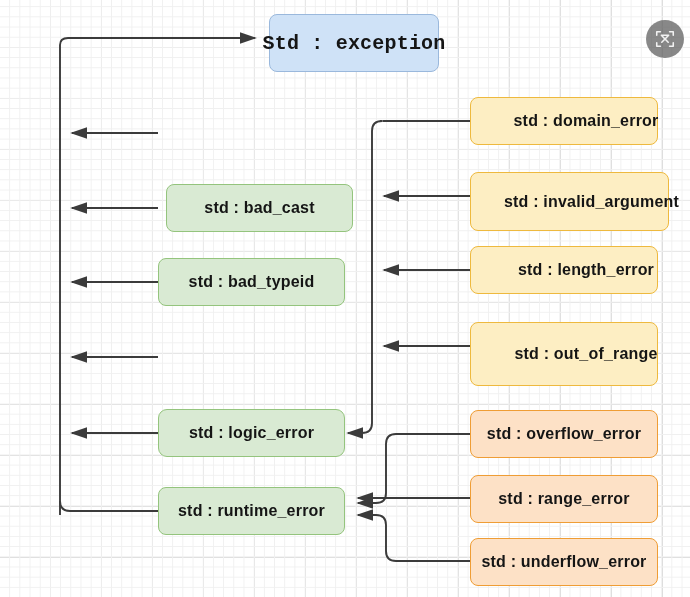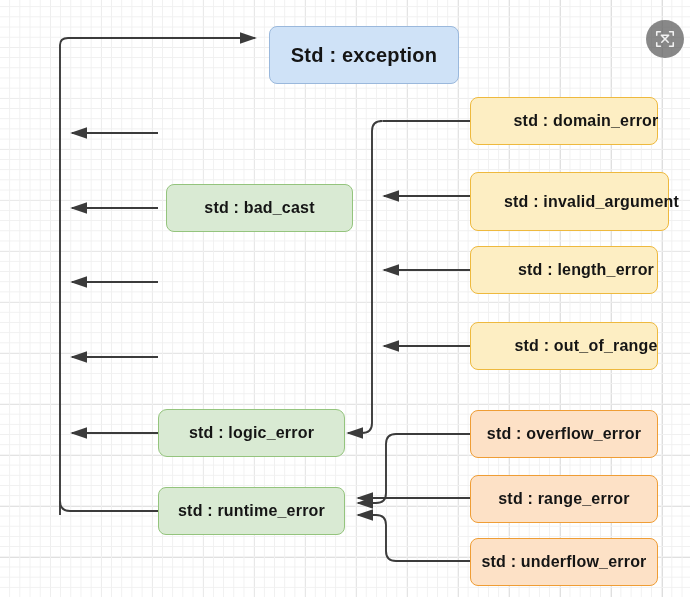--- a/index.html
+++ b/index.html
@@ -111,44 +111,47 @@
       <path d="M470,196 L384,196" marker-end="url(#arrow)"></path>
       <path d="M470,270 L384,270" marker-end="url(#arrow)"></path>
       <path d="M470,346 L384,346" marker-end="url(#arrow)"></path>
 
       <path d="M470,434 L396,434 Q386,434 386,444 L386,493 Q386,503 376,503 L358,503" marker-end="url(#arrow)"></path>
       <path d="M470,498 L358,498" marker-end="url(#arrow)"></path>
       <path d="M470,561 L396,561 Q386,561 386,551 L386,525 Q386,515 376,515 L358,515" marker-end="url(#arrow)"></path>
     </g>
   </svg>
 
-  <div class="node node-root" style="left:269px; top:26px; width:190px; height:58px;">
+  <div class="node node-root" style="left:269px; top:14px; width:170px; height:58px;font-family:Liberation Mono, monospace;">
     <span>Std : exception</span>
   </div>
 
   <div class="node node-green" style="left:166px; top:184px; width:187px; height:48px;">
     <span>std : bad_cast</span>
+  </div>
+  <div class="node node-green" style="left:158px; top:258px; width:187px; height:48px;">
+    <span>std : bad_typeid</span>
   </div>
   <div class="node node-green" style="left:158px; top:409px; width:187px; height:48px;border-radius:9px;">
     <span>std : logic_error</span>
   </div>
   <div class="node node-green" style="left:158px; top:487px; width:187px; height:48px;">
     <span>std : runtime_error</span>
   </div>
 
   <div class="node node-yellow" style="left:470px; top:97px; width:188px; height:48px;">
     <span>std : domain_error</span>
   </div>
   <div class="node node-yellow" style="left:470px; top:172px; width:199px; height:59px;">
     <span>std : invalid_argument</span>
   </div>
   <div class="node node-yellow" style="left:470px; top:246px; width:188px; height:48px;">
     <span>std : length_error</span>
   </div>
-  <div class="node node-yellow" style="left:470px; top:322px; width:188px; height:48px;">
+  <div class="node node-yellow" style="left:470px; top:322px; width:188px; height:64px;">
     <span>std : out_of_range</span>
   </div>
 
   <div class="node node-orange" style="left:470px; top:410px; width:188px; height:48px;">
     <span>std : overflow_error</span>
   </div>
   <div class="node node-orange" style="left:470px; top:475px; width:188px; height:48px;">
     <span>std : range_error</span>
   </div>
   <div class="node node-orange" style="left:470px; top:538px; width:188px; height:48px;">

